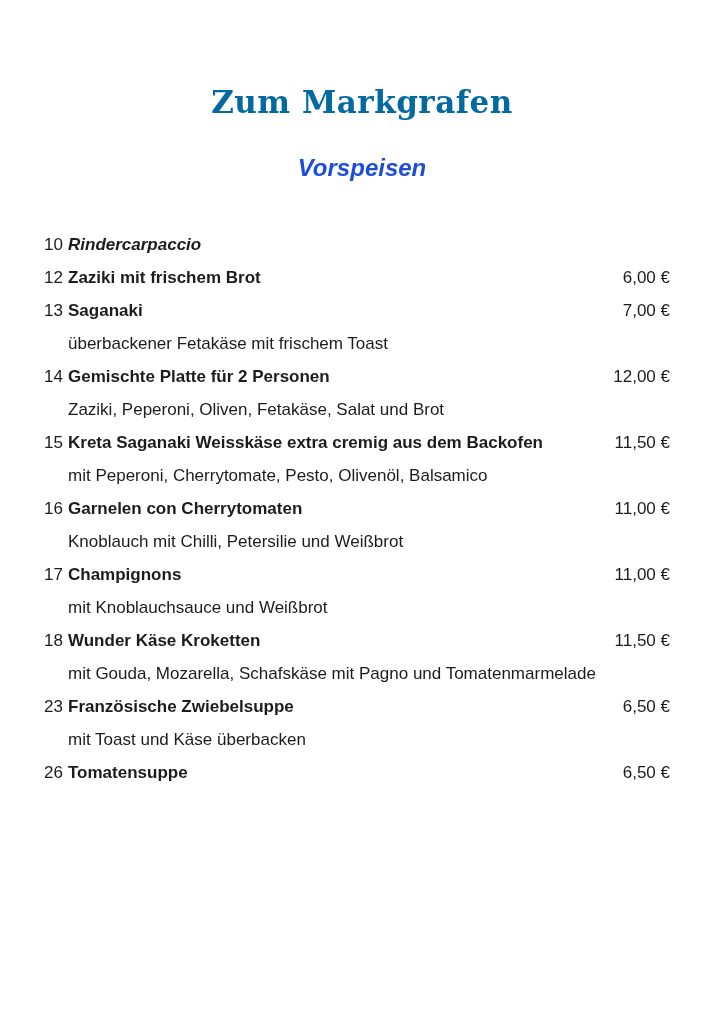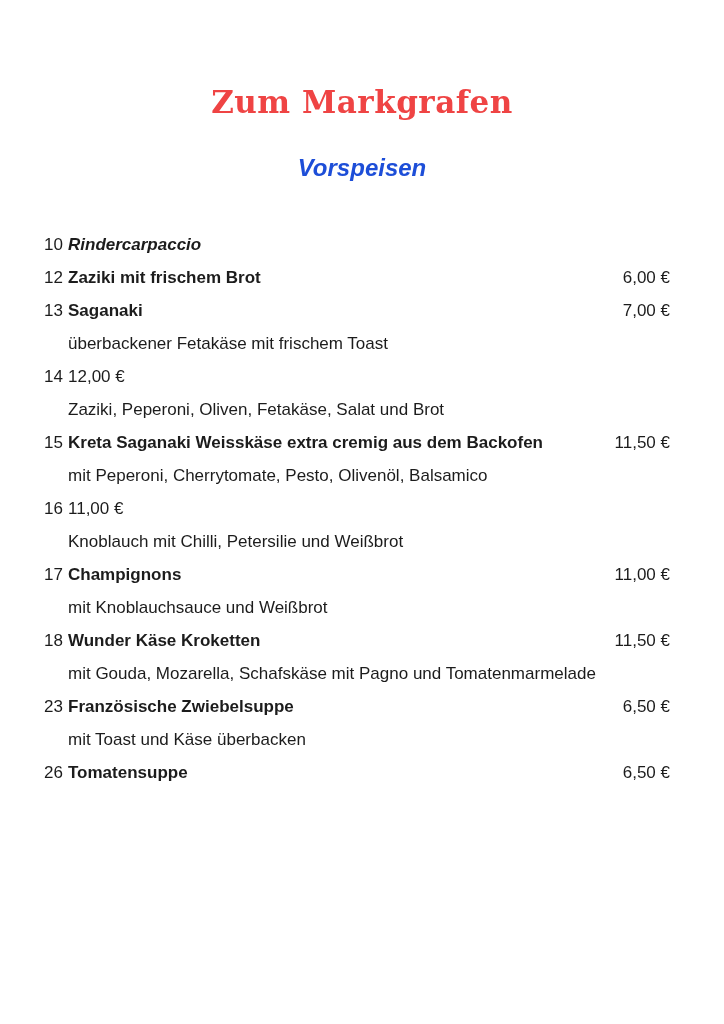--- a/index.html
+++ b/index.html
@@ -16,21 +16,21 @@
     background: #ffffff;
     overflow: hidden;
   }
   .menu-title {
     margin-top: 84px;
     text-align: center;
     font-family: "DejaVu Serif", serif;
     font-weight: bold;
     font-size: 31px;
     letter-spacing: 0.5px;
-    color: #ef4444;
+    color: #0369a1;
   }
   .section-title {
     margin-top: 34px;
     text-align: center;
     font-style: italic;
     font-weight: bold;
     font-size: 24px;
     color: #1d4ed8;
   }
   .menu-items {
@@ -100,20 +100,21 @@
     </div>
     <div class="row desc-row">
       <span class="desc">überbackener Fetakäse mit frischem Toast</span>
       <span class="price"></span>
     </div>
   </div>
 
   <div class="item">
     <div class="row title-row">
       <span class="num">14</span>
+      <span class="name">Gemischte Platte für 2 Personen</span>
       <span class="price">12,00 €</span>
     </div>
     <div class="row desc-row">
       <span class="desc">Zaziki, Peperoni, Oliven, Fetakäse, Salat und Brot</span>
       <span class="price"></span>
     </div>
   </div>
 
   <div class="item">
     <div class="row title-row">
@@ -123,20 +124,21 @@
     </div>
     <div class="row desc-row">
       <span class="desc">mit Peperoni, Cherrytomate, Pesto, Olivenöl, Balsamico</span>
       <span class="price"></span>
     </div>
   </div>
 
   <div class="item">
     <div class="row title-row">
       <span class="num">16</span>
+      <span class="name">Garnelen con Cherrytomaten</span>
       <span class="price">11,00 €</span>
     </div>
     <div class="row desc-row">
       <span class="desc">Knoblauch mit Chilli, Petersilie und Weißbrot</span>
       <span class="price"></span>
     </div>
   </div>
 
   <div class="item">
     <div class="row title-row">

